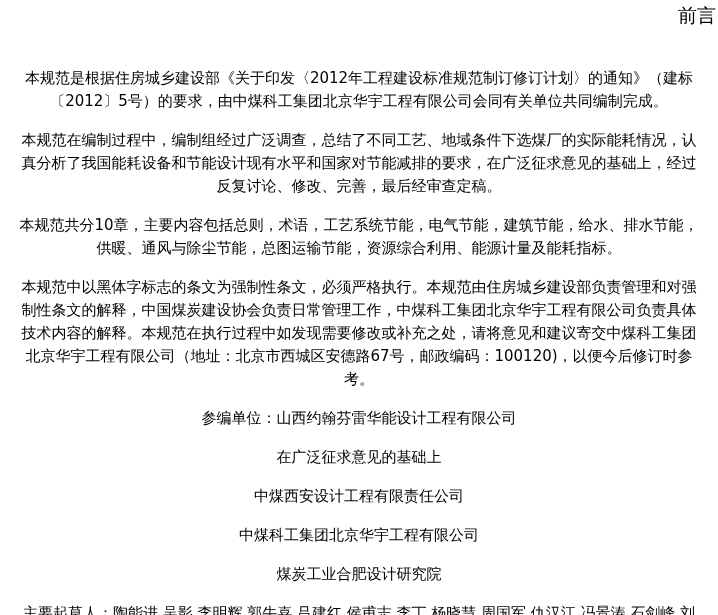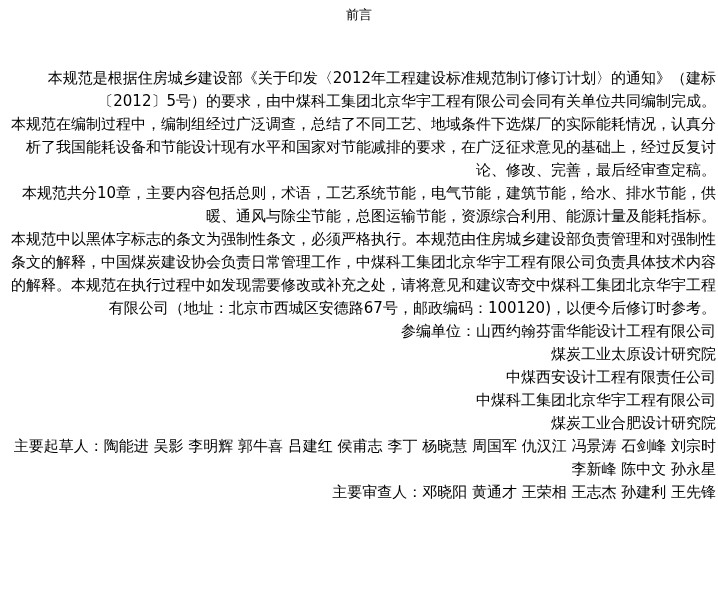--- a/index.html
+++ b/index.html
@@ -14,47 +14,46 @@
     font-family: "DejaVu Sans", "Liberation Sans", sans-serif;
     color: #000000;
     font-size: 15px;
   }
   .doc {
     padding: 4px 2px 0 2px;
     box-sizing: border-box;
     width: 718px;
   }
   .doc-title {
-    text-align: center;
+    text-align: right;
     line-height: 23px;
-    font-size: 13px;
+    font-size: 19px;
     font-weight: 400;
     margin: 0 0 40px 0;
-    font-family: Liberation Mono, monospace;
   }
   .doc-body p {
-    margin: 0;
+    margin: 16px;
     line-height: 23px;
-    text-align: right;
+    text-align: center;
     letter-spacing: 0;
   }
 </style>
 </head>
 <body>
 
 <div class="doc">
   <div class="doc-title">前言</div>
 
   <div class="doc-body">
     <p>本规范是根据住房城乡建设部《关于印发〈2012年工程建设标准规范制订修订计划〉的通知》（建标〔2012〕5号）的要求，由中煤科工集团北京华宇工程有限公司会同有关单位共同编制完成。</p>
     <p>本规范在编制过程中，编制组经过广泛调查，总结了不同工艺、地域条件下选煤厂的实际能耗情况，认真分析了我国能耗设备和节能设计现有水平和国家对节能减排的要求，在广泛征求意见的基础上，经过反复讨论、修改、完善，最后经审查定稿。</p>
     <p>本规范共分10章，主要内容包括总则，术语，工艺系统节能，电气节能，建筑节能，给水、排水节能，供暖、通风与除尘节能，总图运输节能，资源综合利用、能源计量及能耗指标。</p>
     <p>本规范中以黑体字标志的条文为强制性条文，必须严格执行。本规范由住房城乡建设部负责管理和对强制性条文的解释，中国煤炭建设协会负责日常管理工作，中煤科工集团北京华宇工程有限公司负责具体技术内容的解释。本规范在执行过程中如发现需要修改或补充之处，请将意见和建议寄交中煤科工集团北京华宇工程有限公司（地址：北京市西城区安德路67号，邮政编码：100120)，以便今后修订时参考。</p>
 
     <p>参编单位：山西约翰芬雷华能设计工程有限公司</p>
-    <p>煤炭工业太原设计研究院</p>
+    <p>在广泛征求意见的基础上</p>
     <p>中煤西安设计工程有限责任公司</p>
     <p>中煤科工集团北京华宇工程有限公司</p>
     <p>煤炭工业合肥设计研究院</p>
     <p>主要起草人：陶能进 吴影 李明辉 郭牛喜 吕建红 侯甫志 李丁 杨晓慧 周国军 仇汉江 冯景涛 石剑峰 刘宗时 李新峰 陈中文 孙永星</p>
     <p>主要审查人：邓晓阳 黄通才 王荣相 王志杰 孙建利 王先锋</p>
   </div>
 </div>
 
 </body></html>

